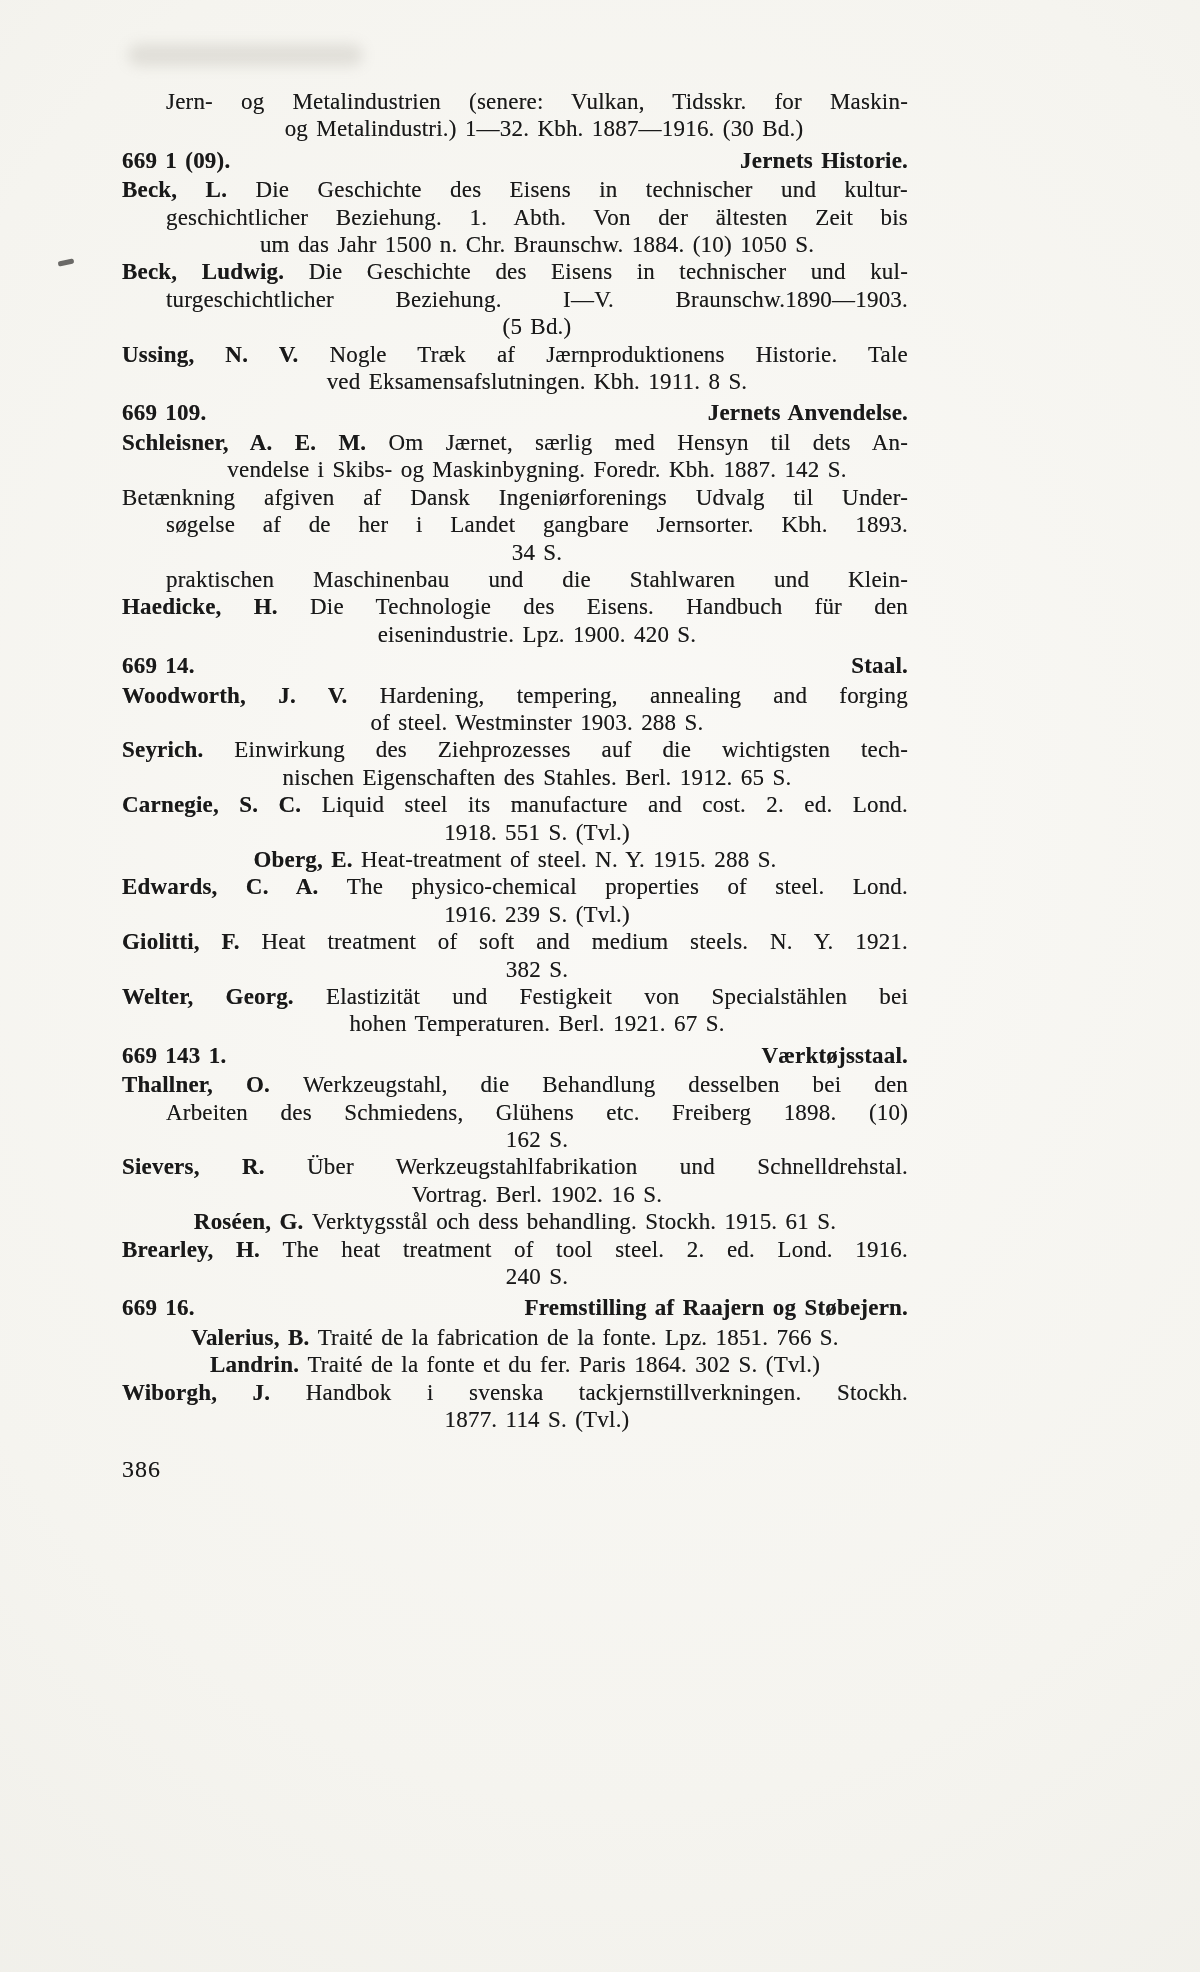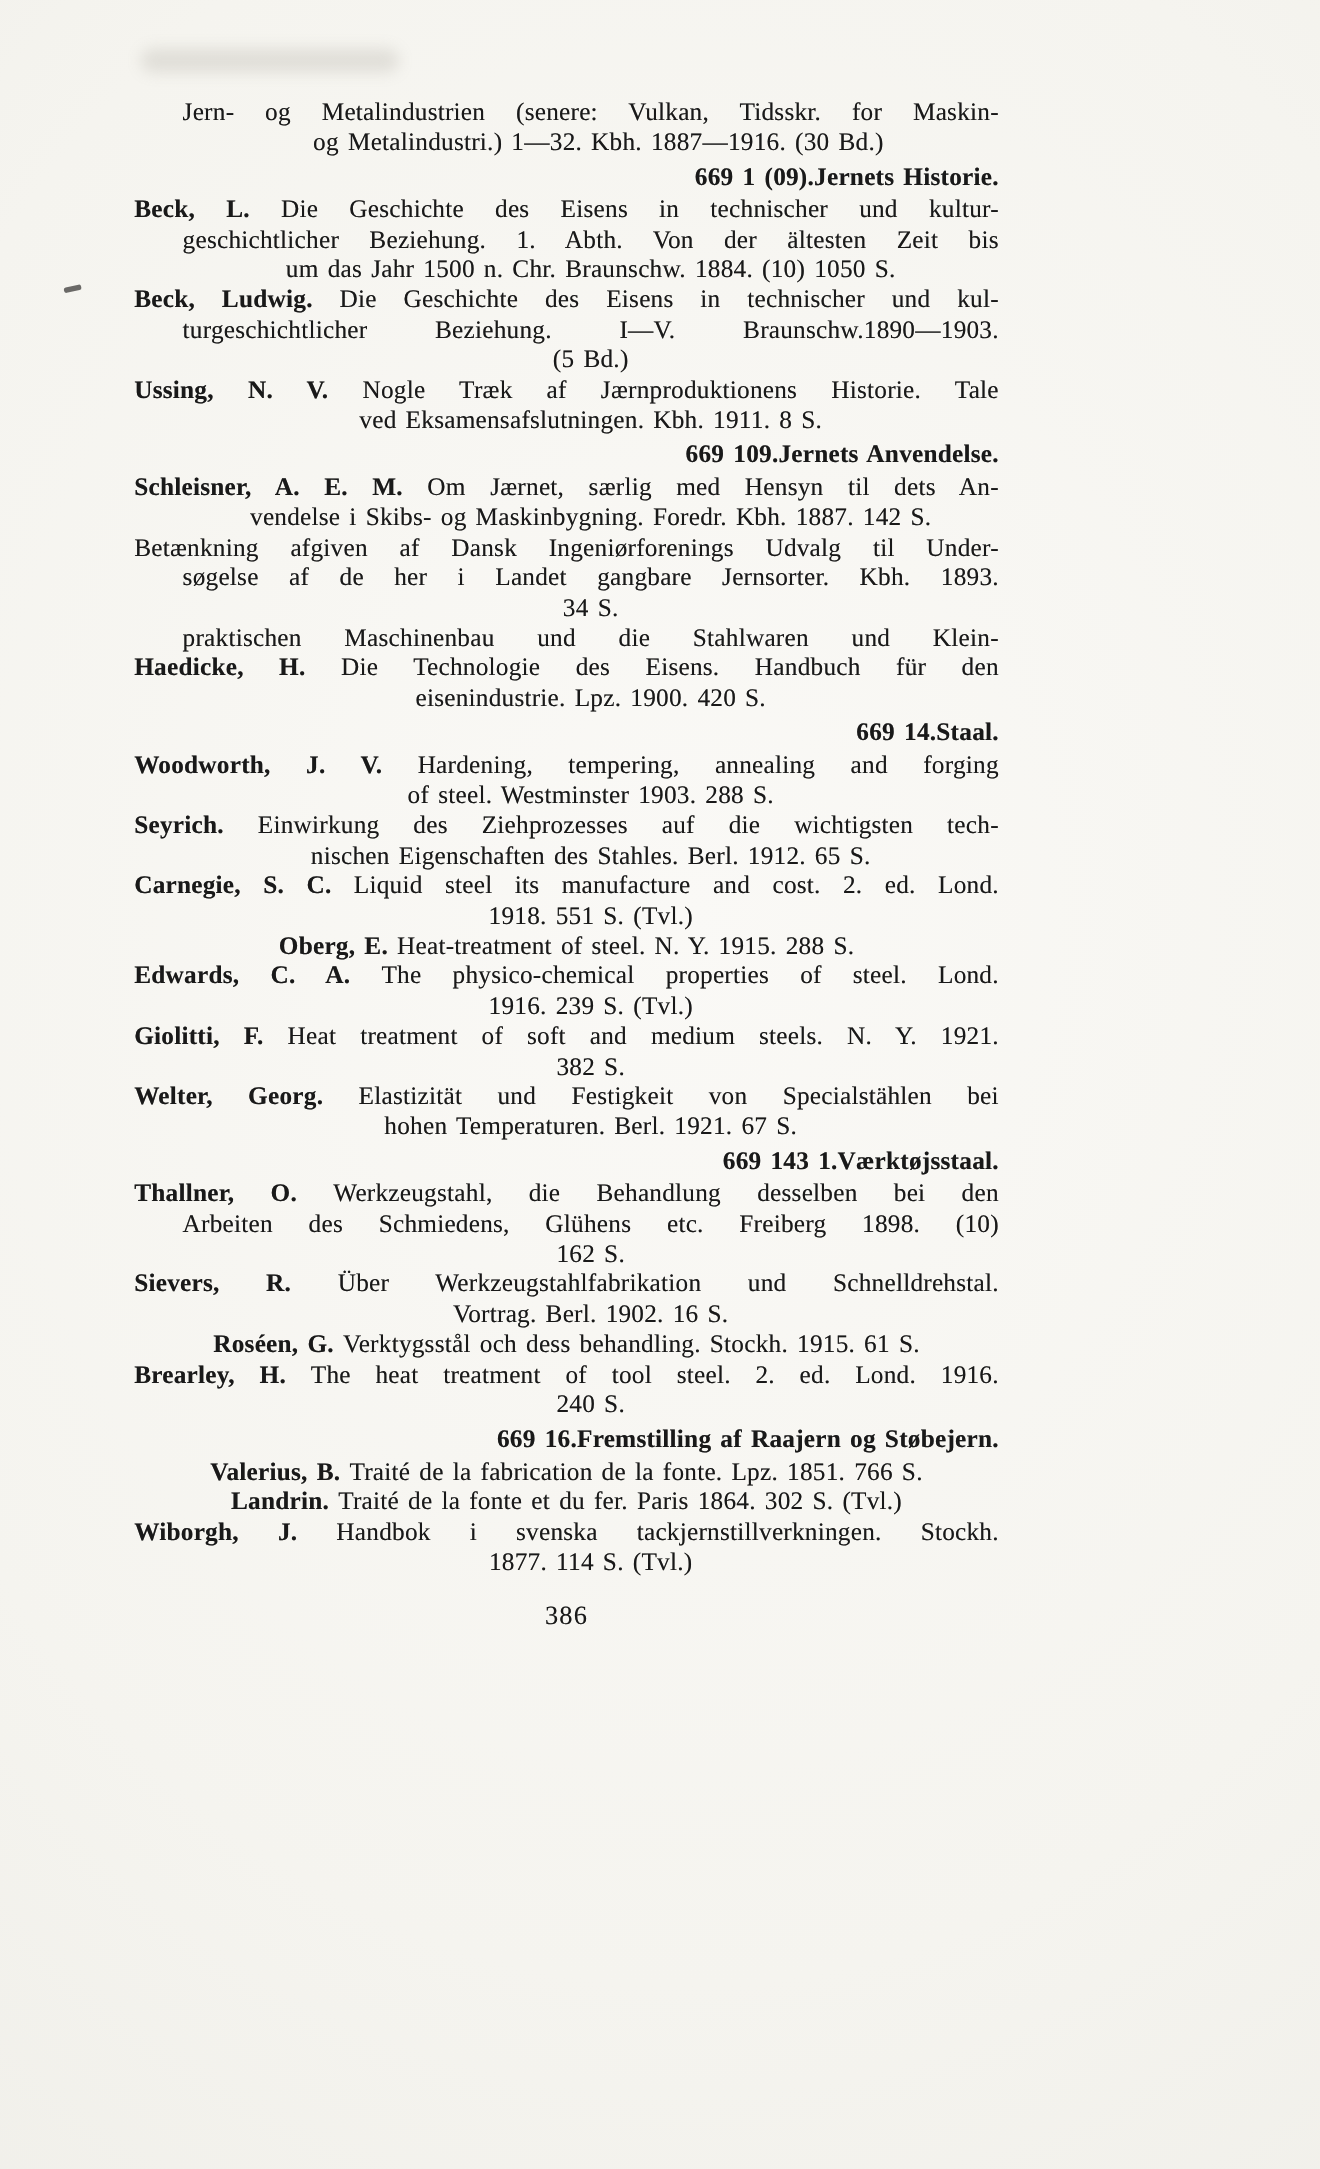--- a/index.html
+++ b/index.html
@@ -35,26 +35,26 @@
   .line { white-space: nowrap; min-height: 27.4px; }
   .jl { text-align: justify; text-align-last: justify; text-justify: inter-word; }
   .ll { text-align: center; }
   .cont { padding-left: 44px; }
   .continuation { margin-left: 44px; }
   .continuation .cont { padding-left: 14px; }
 
   .author { font-weight: bold; }
 
   .section-head {
-    display: flex; justify-content: flex-end;
+    display: flex; justify-content: space-between;
     font-weight: bold; margin: 4px 0 2px 0;
   }
 
   .page-number {
-    text-align: center; margin-top: 22px; letter-spacing: 1px; font-size: 24px;
+    margin-top: 22px; letter-spacing: 1px; font-size: 24px;
   }
 </style>
 </head>
 <body>
 
 <div class="page">
   <div class="smudge"></div>
   <div class="tick"></div>
 
   <div class="text-column">

